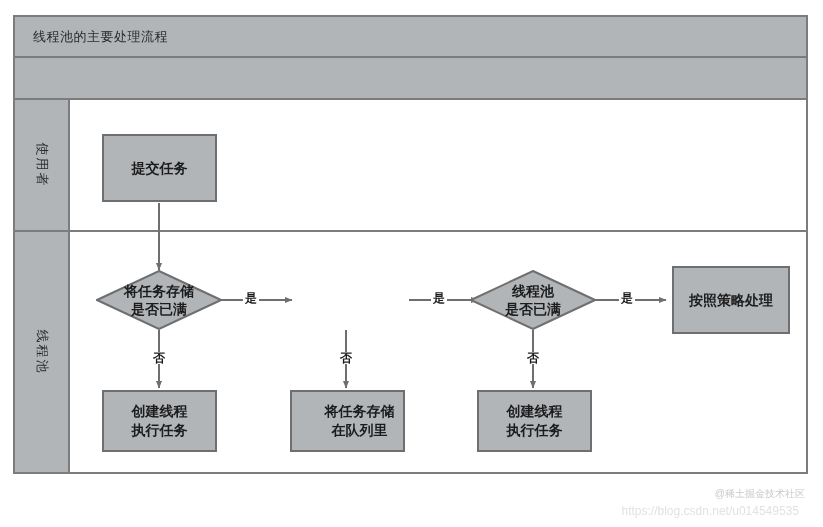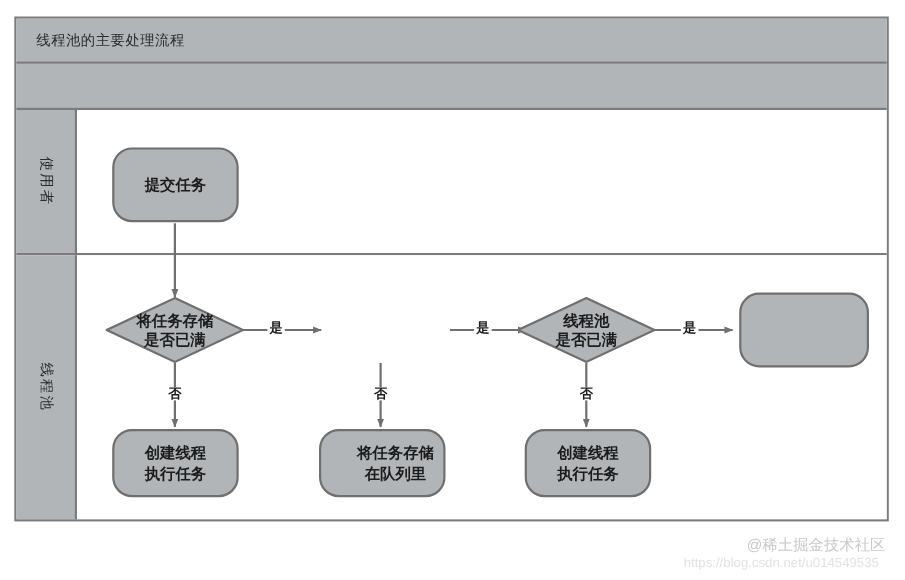--- a/index.html
+++ b/index.html
@@ -112,21 +112,20 @@
     position: absolute;
     box-sizing: border-box;
     display: flex;
     align-items: center;
     justify-content: center;
     text-align: center;
     color: #1c1c1c;
     font-size: 14px;
     line-height: 1.35;
     font-weight: bold;
-    border-radius: 18px;
   }
   .box {
     background: #b2b5b8;
     border: 2px solid #6f6f6f;
   }
   .diamond-wrap {
     position: absolute;
   }
   .diamond-wrap svg {
     position: absolute;
@@ -179,21 +178,21 @@
     color: #1a1a1a;
     letter-spacing: 1px;
   }
   .caption .cap-num { margin-right: 10px; }
 
   
   .watermark {
     position: absolute;
     right: 18px;
     top: 487px;
-    font-size: 14px;
+    font-size: 10px;
     color: #c9c9c9;
     white-space: nowrap;
   }
   .watermark-url {
     position: absolute;
     right: 24px;
     top: 504px;
     font-size: 12px;
     color: #e2e2e2;
     white-space: nowrap;
@@ -277,20 +276,21 @@
     <div class="diamond-label">
       <div>
         <div>线程池</div>
         <div>是否已满</div>
       </div>
     </div>
   </div>
 
   <div class="node box" style="left:672px; top:266px; width:118px; height:68px;">
     <div>
+      <div>按照策略处理</div>
     </div>
   </div>
 
   <div class="node box" style="left:102px; top:390px; width:115px; height:62px;">
     <div>
       <div>创建线程</div>
       <div>执行任务</div>
     </div>
   </div>
 

